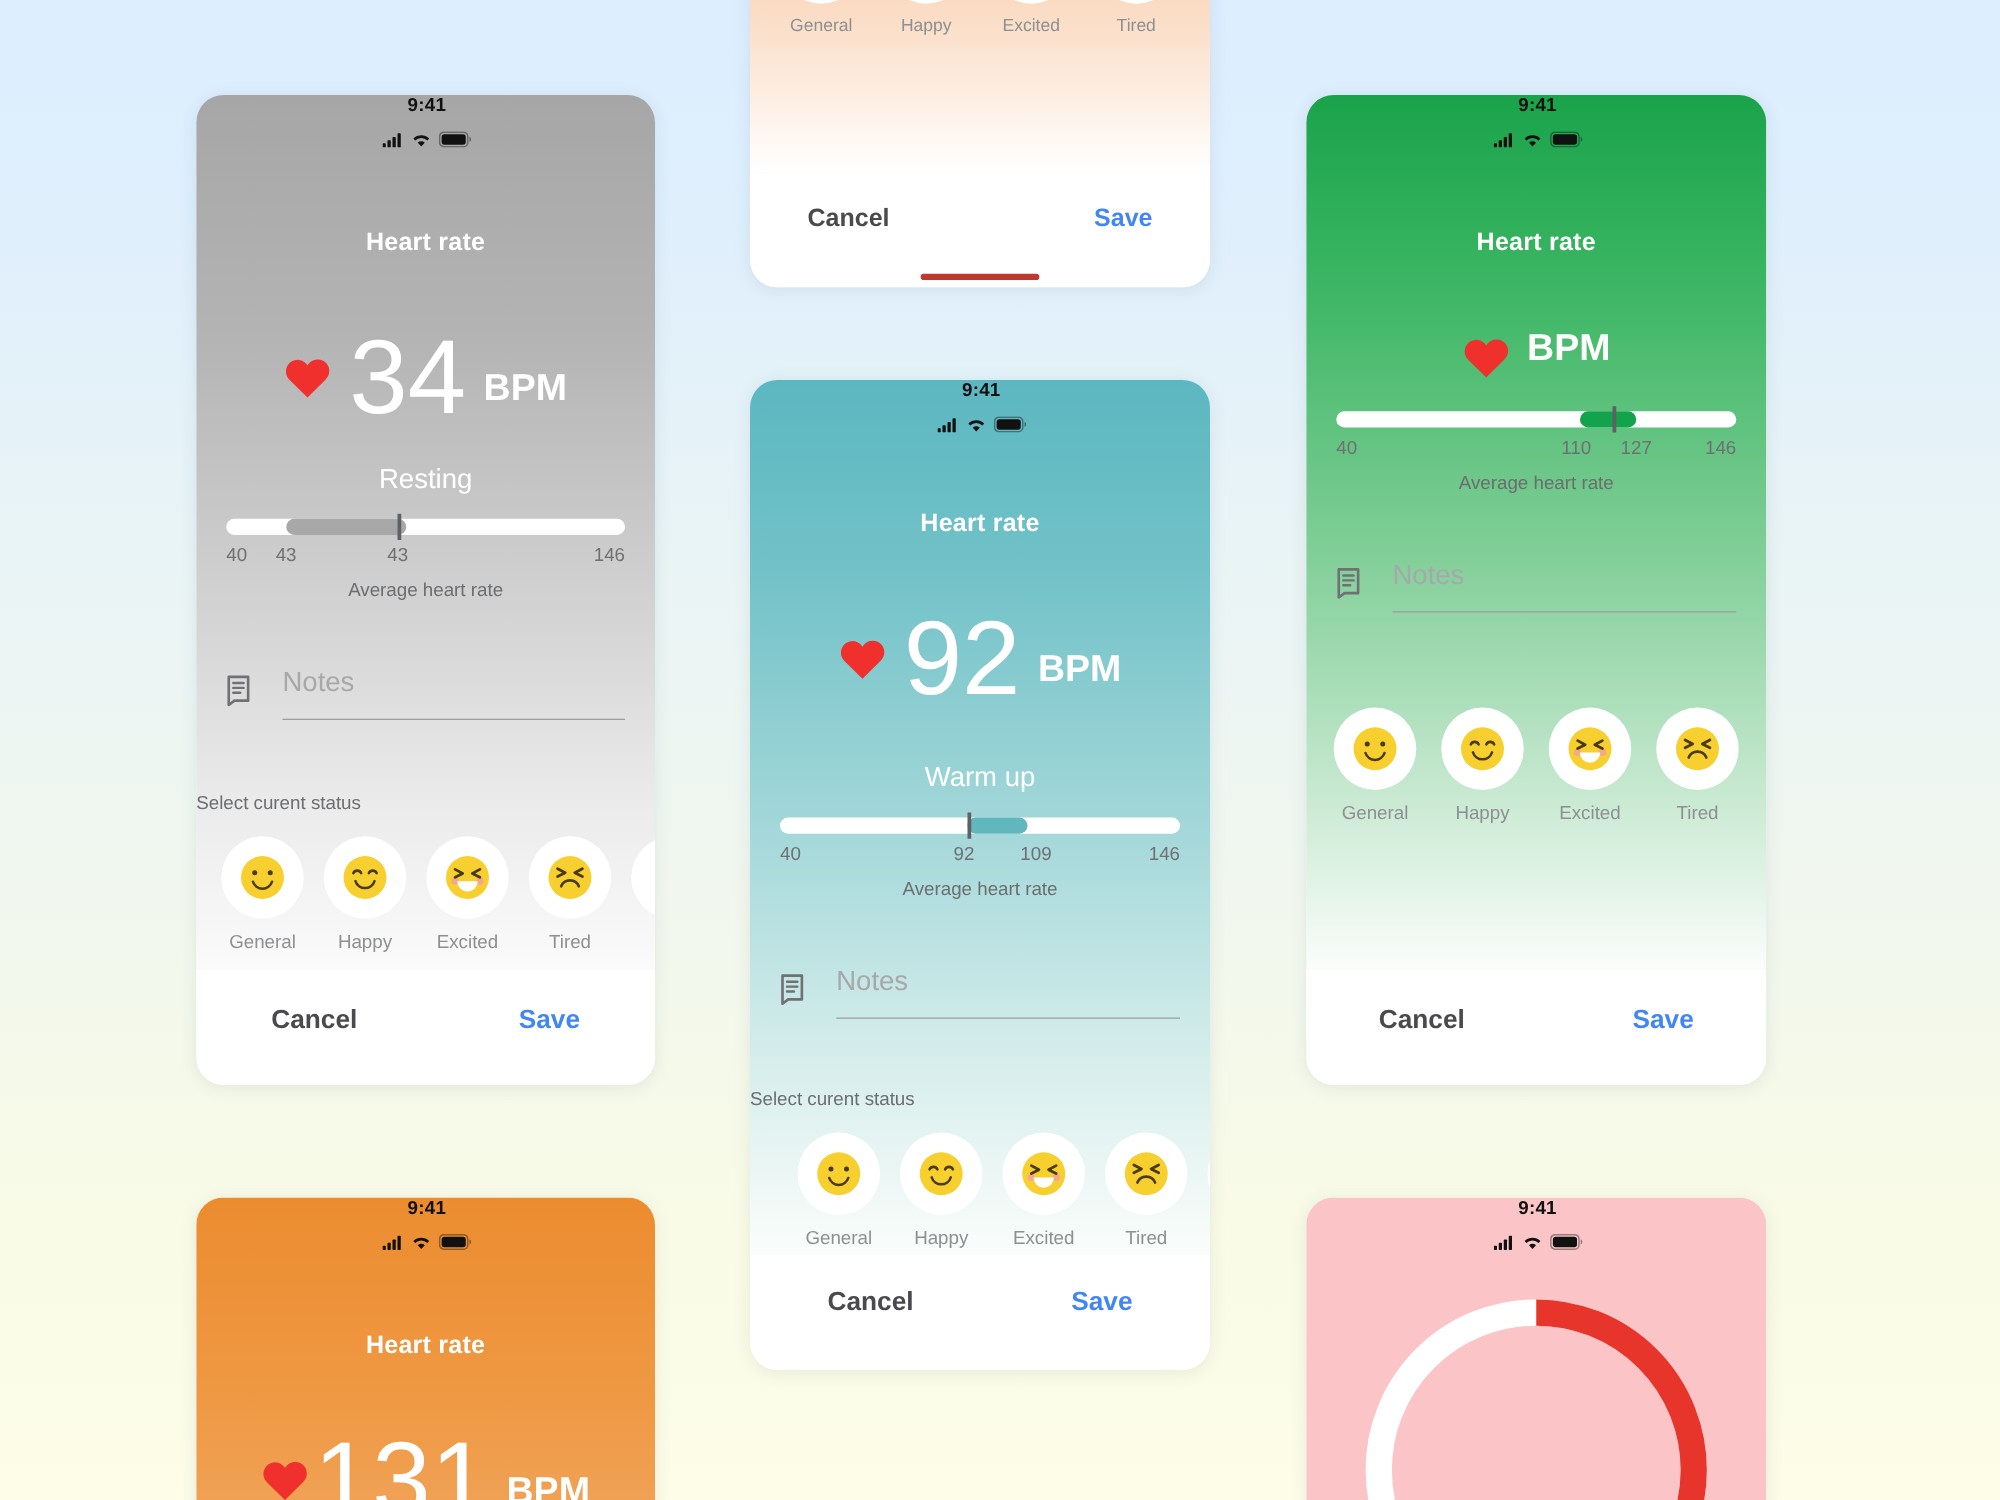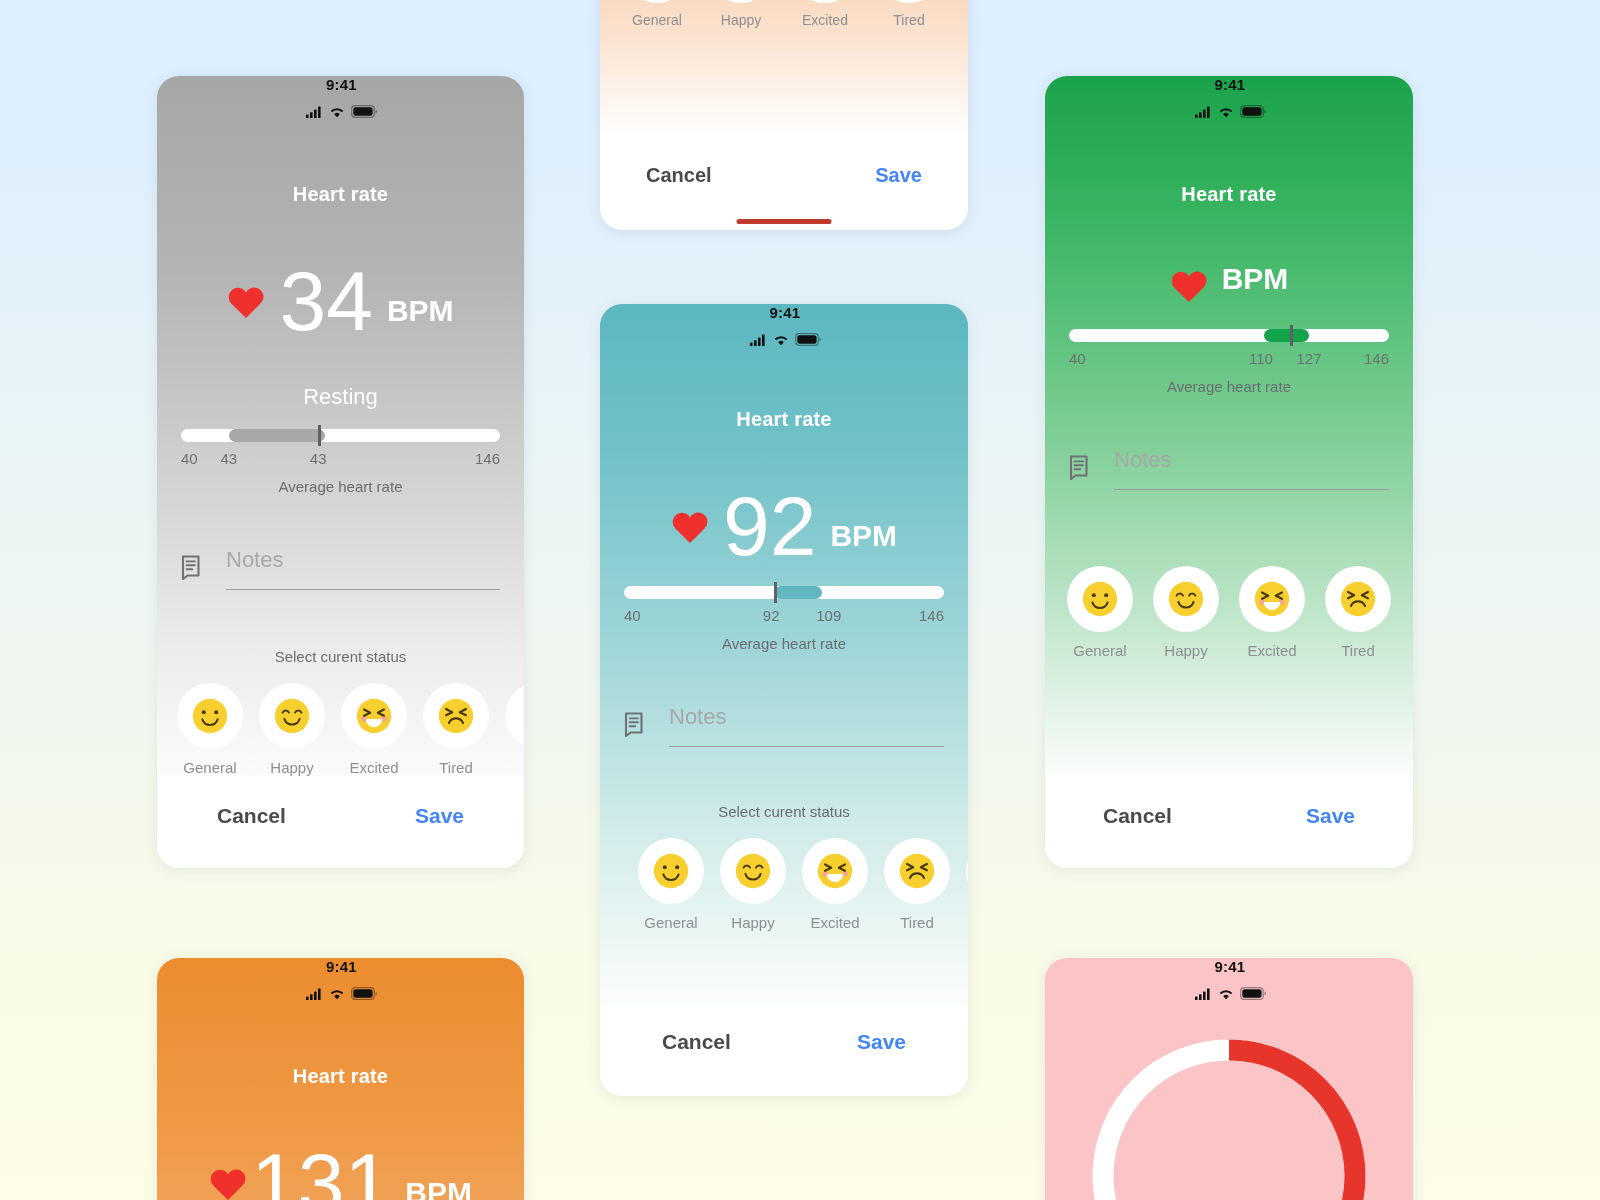--- a/index.html
+++ b/index.html
@@ -127,21 +127,21 @@
     flex: 1 1 auto;
     border-bottom: 1px solid #9a9c9e;
   }
   .notes-placeholder {
     color: #a6a8aa;
     display: block;
   }
 
   
   .status-title {
-    text-align: center;
+    text-align: left;
     color: #6b6d70;
   }
   .emoji-row {
     display: flex;
     align-items: flex-start;
   }
   .emoji-item {
     display: flex;
     flex-direction: column;
     align-items: center;
@@ -328,21 +328,21 @@
     <div class="hr-title" style="margin-top:65px;">Heart rate</div>
 
     <div class="bpm-row" style="margin-top:56px;">
       <svg class="bpm-heart" width="38" height="34" viewBox="0 0 24 22">
           <path d="M12 21.4 2.6 12.1A6 6 0 1 1 12 4.8 6 6 0 1 1 21.4 12z" fill="#f0302d"></path>
         </svg>
       <div class="bpm-value" style="font-size:84px;margin-left:14px;">34</div>
       <div class="bpm-unit" style="font-size:30px;margin-left:14px;margin-bottom:14px;">BPM</div>
     </div>
 
-    <div class="zone-label" style="font-size:22px;margin-top:42px;">Resting</div>
+    <div class="zone-label" style="font-size:22px;margin-top:28px;">Resting</div>
 
     <div class="slider-wrap" style="margin:19px 24px 0;">
       <div class="slider-track" style="height:13px;">
         <div class="slider-fill" style="left:15%;width:30%;background:#a8a8a8;"></div>
         <div class="slider-knob" style="left:43%;top:-4px;height:21px;"></div>
       </div>
       <div class="slider-ticks" style="height:22px;margin-top:8px;font-size:15px;">
         <span style="left:0;">40</span>
         <span style="left:15%;transform:translateX(-50%);">43</span>
         <span style="left:43%;transform:translateX(-50%);">43</span>
@@ -451,20 +451,21 @@
     <div class="hr-title" style="margin-top:62px;">Heart rate</div>
 
     <div class="bpm-row" style="margin-top:56px;">
       <svg class="bpm-heart" width="38" height="34" viewBox="0 0 24 22">
           <path d="M12 21.4 2.6 12.1A6 6 0 1 1 12 4.8 6 6 0 1 1 21.4 12z" fill="#f0302d"></path>
         </svg>
       <div class="bpm-value" style="font-size:84px;margin-left:14px;">92</div>
       <div class="bpm-unit" style="font-size:30px;margin-left:14px;margin-bottom:14px;">BPM</div>
     </div>
 
+    <div class="zone-label" style="font-size:22px;margin-top:42px;">Warm up</div>
 
     <div class="slider-wrap" style="margin:19px 24px 0;">
       <div class="slider-track" style="height:13px;">
         <div class="slider-fill" style="left:47%;width:15%;background:#62b6bd;"></div>
         <div class="slider-knob" style="left:47%;top:-4px;height:21px;"></div>
       </div>
       <div class="slider-ticks" style="height:22px;margin-top:8px;font-size:15px;">
         <span style="left:0;">40</span>
         <span style="left:46%;transform:translateX(-50%);">92</span>
         <span style="left:64%;transform:translateX(-50%);">109</span>

